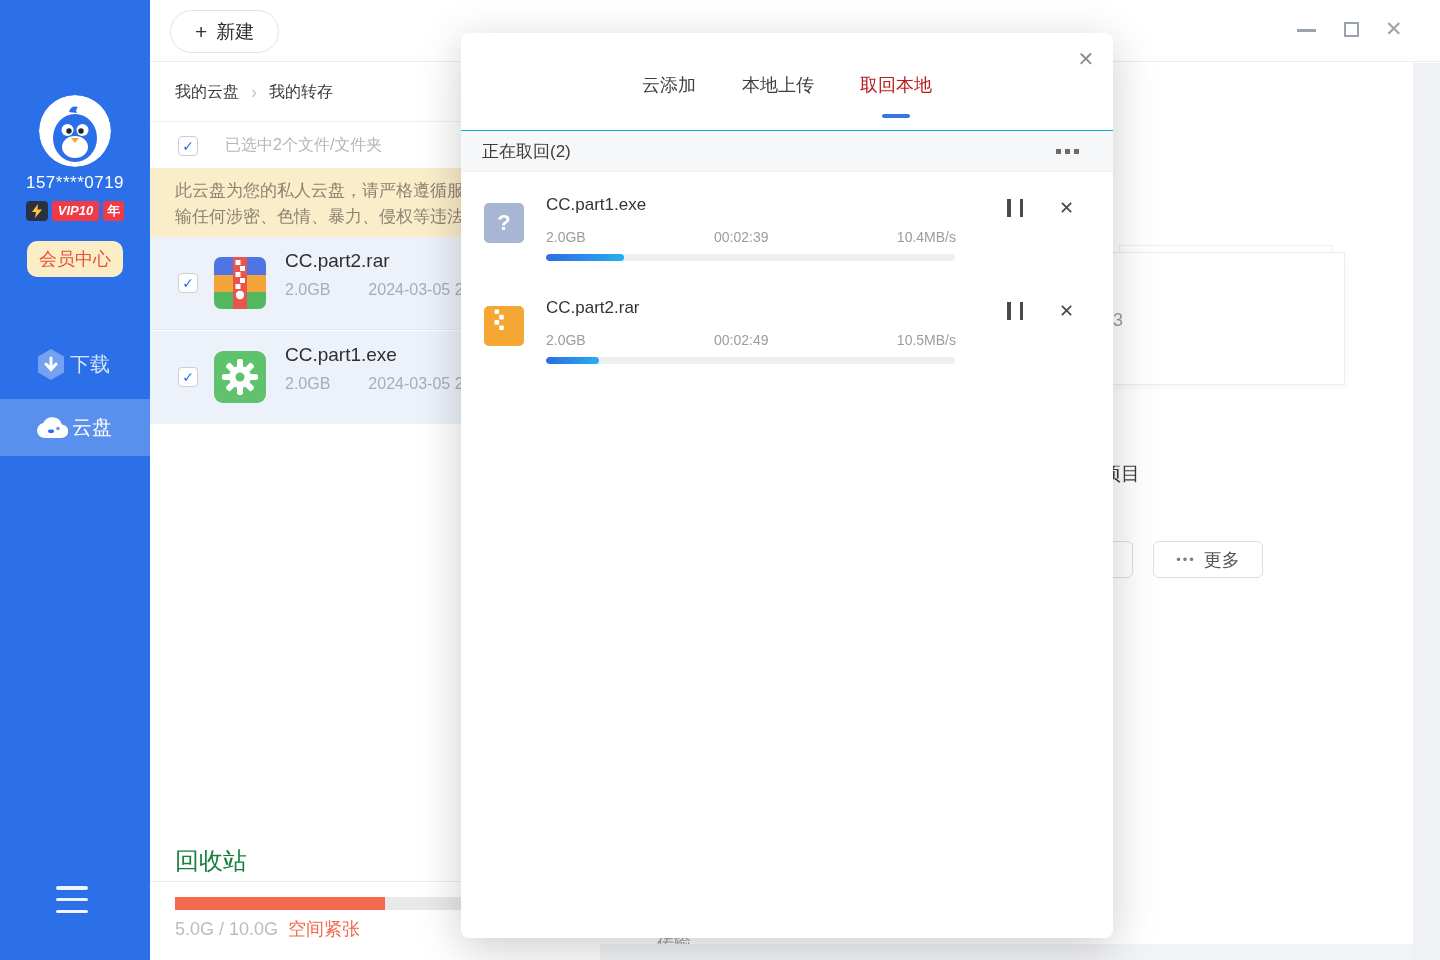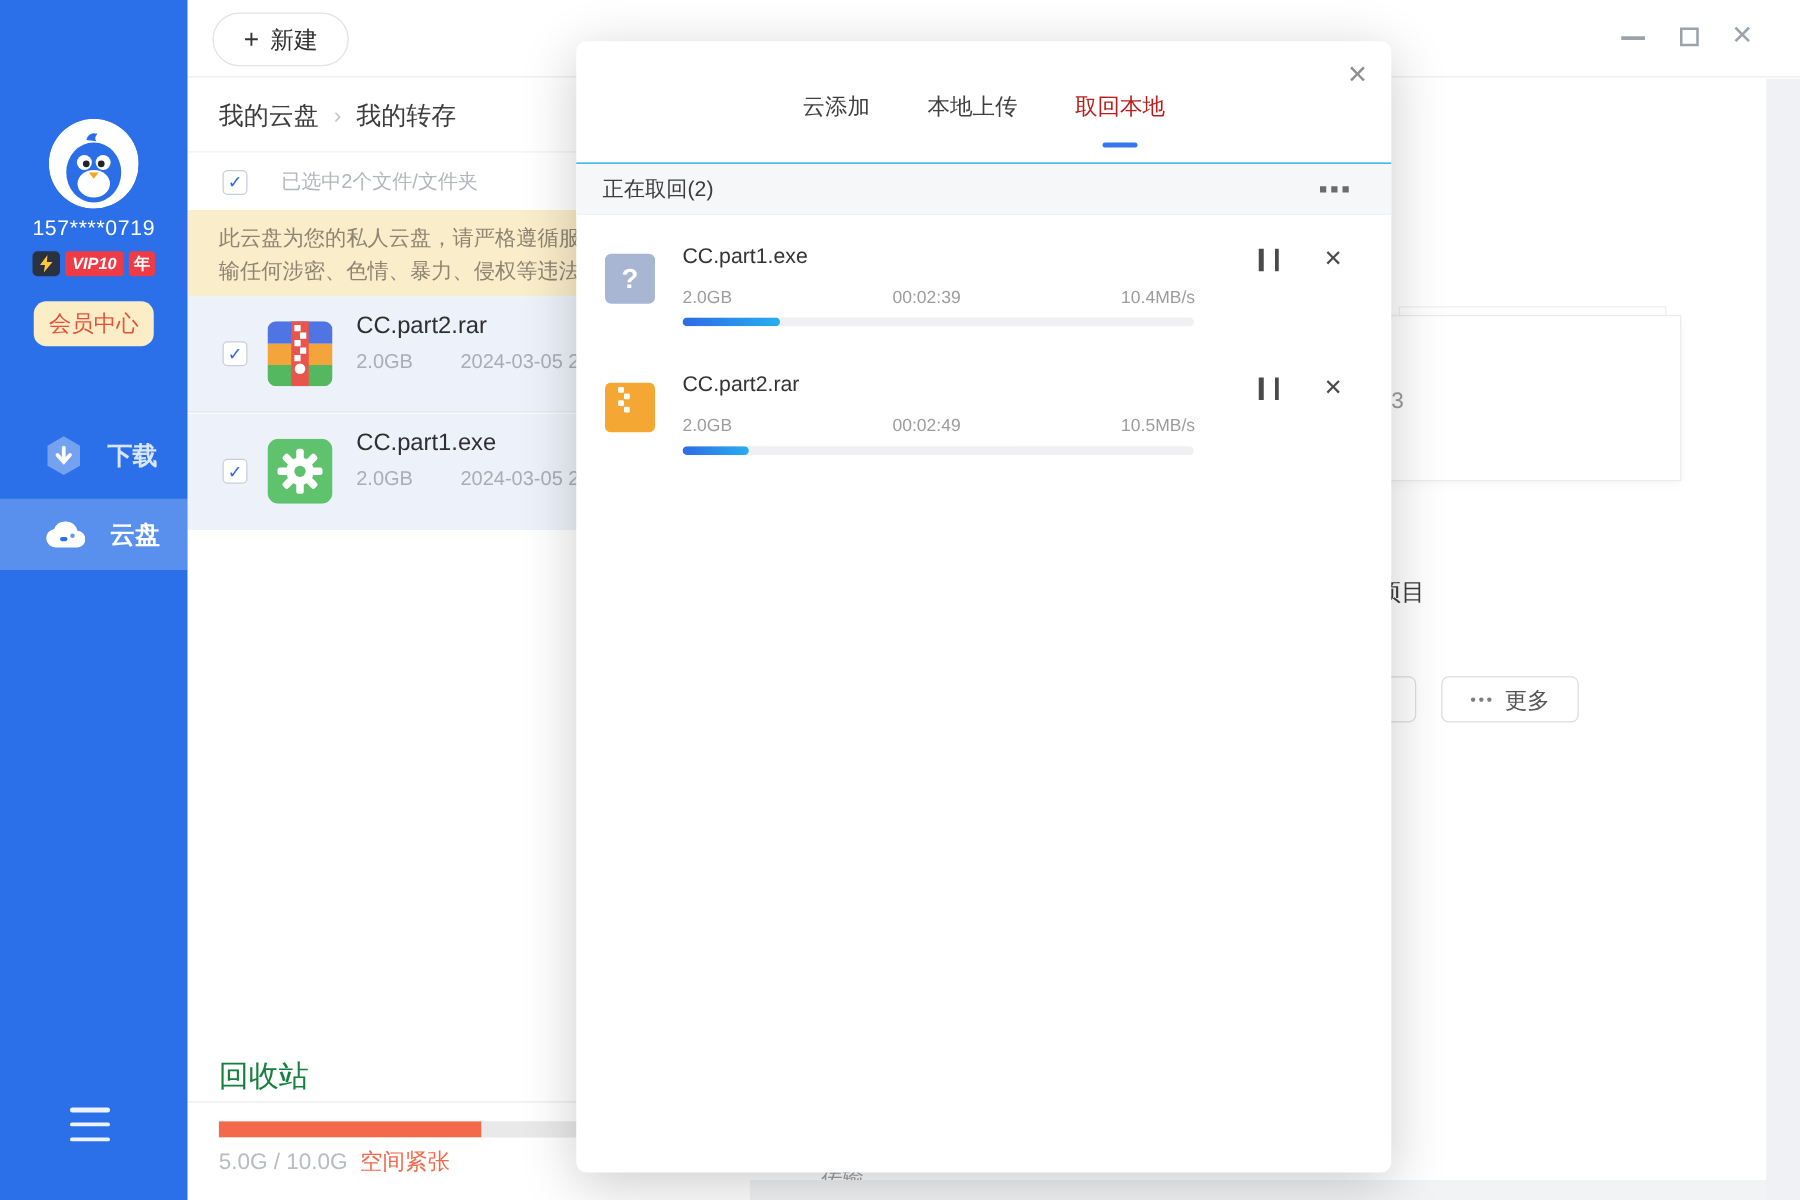--- a/index.html
+++ b/index.html
@@ -10,39 +10,39 @@
 
   
   #sidebar { left:0; top:0; width:150px; height:960px; background:#2B70E8; z-index:10; }
   .avatar { left:39px; top:95px; width:72px; height:72px; border-radius:50%; overflow:hidden; }
   .username { left:0; top:173px; width:150px; text-align:center; color:#fff; font-size:17px; letter-spacing:.5px; }
   .vip-row { left:0; top:201px; width:150px; display:flex; justify-content:center; align-items:center; gap:4px; }
   .vip-bolt { width:22px; height:20px; background:#2A3140; border-radius:4px; display:flex; align-items:center; justify-content:center; }
   .vip-main { background:#EF3B46; color:#fff; font-size:13px; font-weight:bold; font-style:italic; border-radius:3px; padding:2px 6px; line-height:16px; }
   .vip-year { background:#EF3B46; color:#fff; font-size:13px; font-weight:bold; border-radius:3px; padding:2px 4px; line-height:16px; }
   .member-btn { left:27px; top:241px; width:96px; height:36px; background:#FBEDC5; border-radius:10px; color:#E8503C; font-size:18px; display:flex; align-items:center; justify-content:center; cursor:pointer; }
-  .nav-item { left:0; width:150px; height:57px; display:flex; align-items:center; gap:20px; padding-left:36px; color:rgba(255,255,255,.82); font-size:20px; cursor:pointer;font-weight:bold; }
+  .nav-item { left:0; width:150px; height:57px; display:flex; align-items:center; gap:4px; padding-left:36px; color:rgba(255,255,255,.82); font-size:20px; cursor:pointer; }
   .nav-item.active { background:rgba(255,255,255,.22); color:#fff; }
   #nav-download { top:336px; }
   #nav-cloud { top:399px; }
   .burger { left:56px; top:886px; width:32px; height:27px; display:flex; flex-direction:column; justify-content:space-between; cursor:pointer; }
   .burger div { height:3.5px; background:rgba(255,255,255,.92); border-radius:2px; }
 
   
   #main { left:150px; top:0; width:1290px; height:960px; background:#fff; z-index:1; }
   .toolbar { left:0; top:0; width:1290px; height:62px; border-bottom:1px solid #ededed; background:#fff; }
   .new-btn { left:20px; top:10px; height:43px; border:1px solid #e3e3e3; border-radius:22px; background:#fff; display:flex; align-items:center; gap:9px; padding:0 24px; font-size:19px; color:#2f2f2f; cursor:pointer; }
   .new-plus { font-size:21px; color:#333; line-height:1; }
   .win-ctrl { top:18px; color:#9AA2AB; cursor:pointer; }
   .wc-min { left:1147px; top:29px; width:19px; height:2.5px; background:#9AA2AB; }
   .wc-max { left:1194px; top:22px; width:15px; height:15px; border:2px solid #9AA2AB; }
   .wc-close { left:1235px; top:18px; font-size:21px; line-height:1; }
 
   .crumb-row { left:0; top:63px; width:610px; height:59px; border-bottom:1px solid #f1f1f1; display:flex; align-items:center; padding-left:25px; background:#fff; }
-  .crumb { font-size:20px; color:#3c3c3c; cursor:pointer; }
+  .crumb { font-size:16px; color:#3c3c3c; cursor:pointer; }
   .crumb-sep { color:#c5c5c5; font-size:18px; margin:0 12px; }
 
   .select-row { left:0; top:123px; width:610px; height:45px; background:#fff; display:flex; align-items:center; }
   .checkbox { width:20px; height:20px; background:#fff; border:1px solid #c9ced8; border-radius:4px; display:flex; align-items:center; justify-content:center; color:#2B6FE8; font-size:14px; font-weight:bold; cursor:pointer; }
   .select-row .checkbox { margin-left:28px; }
   .select-label { margin-left:27px; color:#b3b6bb; font-size:16px; }
 
   .notice { left:0; top:168px; width:610px; height:69px; background:#FAEDC9; padding:10px 0 0 25px; color:#8E8472; font-size:17px; line-height:26px; }
 
   .file-row { left:0; width:610px; height:93px; background:#EDF1F9; }

